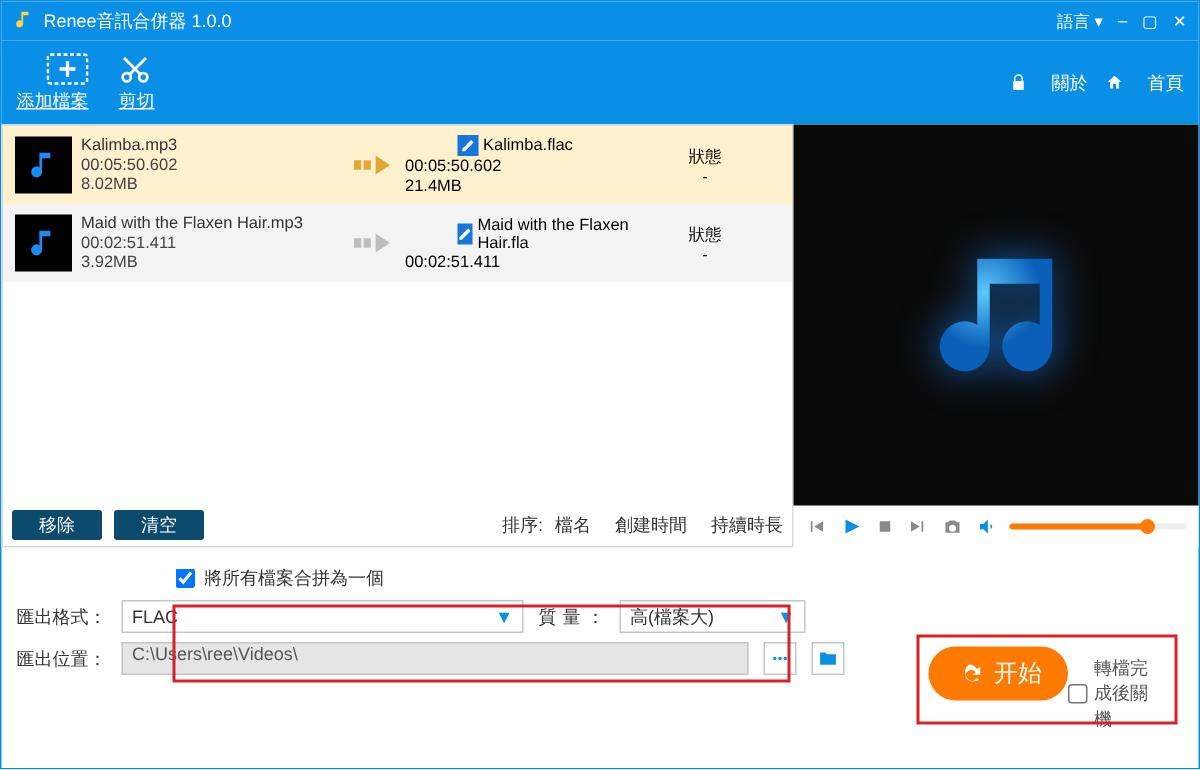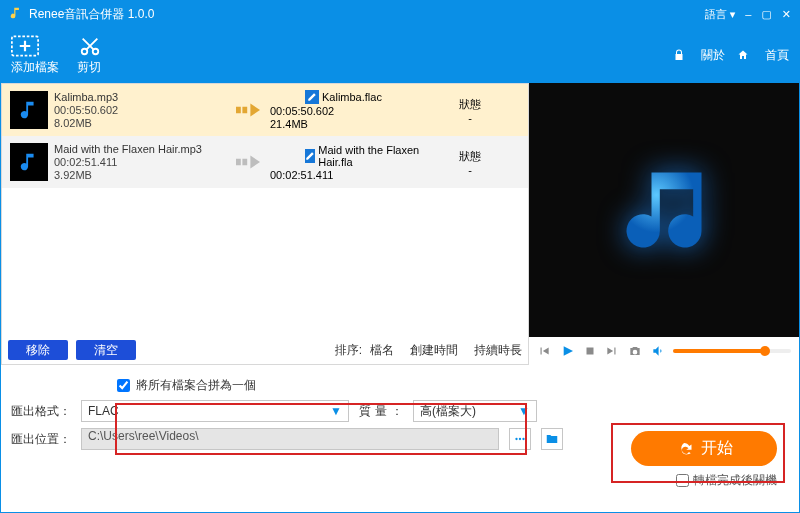--- a/index.html
+++ b/index.html
@@ -5,21 +5,21 @@
 * { margin: 0; padding: 0; box-sizing: border-box; font-family: "Microsoft YaHei", Arial, sans-serif; }
 body { background: #fff; width: 800px; height: 513px; overflow: hidden; }
 
 .titlebar { height: 26px; background: #0a8fe6; color: #fff; display: flex; align-items: center; padding: 0 8px; font-size: 12px; }
 .titlebar .logo-icon { margin-right: 6px; }
 .titlebar .title { flex: 1; }
 .titlebar .tb-right { display: flex; align-items: center; gap: 10px; font-size: 11px; }
 .titlebar .win-btn { cursor: pointer; }
 
 .toolbar { height: 56px; background: #0a8fe6; display: flex; padding: 4px 10px; color: #fff; }
-.toolbar .tb-item { display: flex; flex-direction: column; align-items: flex-start; justify-content: center; margin-right: 18px; font-size: 12px; cursor: pointer; }
+.toolbar .tb-item { display: flex; flex-direction: column; align-items: flex-end; justify-content: center; margin-right: 18px; font-size: 12px; cursor: pointer; text-decoration: underline; }
 .toolbar .tb-item svg { margin-bottom: 2px; }
 .toolbar .spacer { flex: 1; }
 .toolbar .tb-link { display: flex; align-items: center; gap: 16px; font-size: 12px; cursor: pointer; margin-left: 12px; }
 
 .main { display: flex; height: 282px; background: #fff; }
 
 .filepane { width: 528px; border: 1px solid #d8d8d8; display: flex; flex-direction: column; }
 .filelist { flex: 1; overflow: auto; }
 .filerow { height: 52px; display: flex; align-items: center; padding: 4px 8px; font-size: 11px; }
 .filerow.sel { background: #fff1ce; }
@@ -28,21 +28,21 @@
 .filerow .src { width: 180px; display: flex; flex-direction: column; gap: 1px; }
 .filerow .src .fname { color: #333; }
 .filerow .src .meta { color: #444; }
 .filerow .arrows { width: 36px; display: flex; align-items: center; justify-content: center; }
 .filerow .dstcol { width: 150px; display: flex; flex-direction: column; gap: 1px; }
 .filerow .dstname { display: flex; align-items: center; gap: 3px; padding-left: 35px; }
 .filerow .editic { width: 14px; height: 14px; background:#1677d8; display:inline-flex; align-items:center; justify-content:center; }
 .filerow .status { flex: 1; text-align: center; }
 
 .filectrl { height: 28px; display: flex; align-items: center; padding: 4px 6px; gap: 8px; font-size: 12px; }
-.btnflat { background: #1d4ed8; color: #fff; border: none; height: 20px; padding: 0 18px; font-size: 12px; cursor: pointer; border-radius: 2px; }
+.btnflat { background: #0c4a6e; color: #fff; border: none; height: 20px; padding: 0 18px; font-size: 12px; cursor: pointer; border-radius: 2px; }
 .sortlbls { margin-left: auto; display: flex; gap: 16px; font-size: 12px; color: #333; }
 .sortlbls span:first-child { margin-right: -8px; }
 
 .preview { flex: 1; display: flex; flex-direction: column; }
 .preview-canvas { flex: 1; background: #0a0a0a; display: flex; align-items: center; justify-content: center; }
 .big-note { filter: drop-shadow(0 0 14px rgba(30,140,255,0.7)); }
 .playbar { height: 28px; display: flex; align-items: center; padding: 4px 8px; gap: 8px; font-size: 12px; }
 .pc { color: #8a8a8a; cursor: pointer; display:flex; }
 .pc.play { color:#0a8fe6; }
 .volslider { flex:1; height:4px; background:#eee; position:relative; border-radius:2px; }
@@ -54,21 +54,21 @@
 .bottom .lab { width: 60px; text-align: justify; text-align-last: justify; }
 .bottom label.chk { display: flex; align-items: center; gap: 6px; }
 .selectbox { border: 1px solid #c6c6c6; height: 22px; background:#fff; display:flex; align-items:center; padding:0 6px; justify-content:space-between; }
 .selectbox .arr { color:#0a8fe6; }
 .inputbox { border:1px solid #c6c6c6; height:22px; background:#e5e5e5; display:flex; padding:0 6px; flex:1; }
 .iconbtn { width:22px; height:22px; border:1px solid #c6c6c6; display:flex; align-items:center; justify-content:center; background:#fff; cursor:pointer; }
 
 .redbox1 { position:absolute; border:2px solid #d62424; left:114px; top:402px; width:412px; height:52px; pointer-events:none; }
 .redbox2 { position:absolute; border:2px solid #d62424; left:610px; top:422px; width:174px; height:60px; pointer-events:none; }
 
-.startarea { position:absolute; left:618px; top:430px; width:158px; height:58px; display:flex; flex-direction:column; align-items:flex-end; }
+.startarea { position:absolute; left:618px; top:430px; width:158px; height:58px; display:flex; align-items:flex-start; }
 .startbtn { width:146px; height:36px; background:#ff7a00; border:none; border-radius:18px; color:#fff; font-size:16px; display:flex; align-items:center; justify-content:center; gap:8px; cursor:pointer; }
 .afterchk { margin-top:6px; font-size:12px; color:#555; display:flex; align-items:center; gap:4px; }
 
 .container { position:relative; width:800px; height:513px; border:1px solid #0a8fe6; }
 </style>
 </head>
 <body>
 
 <div class="container">
 

